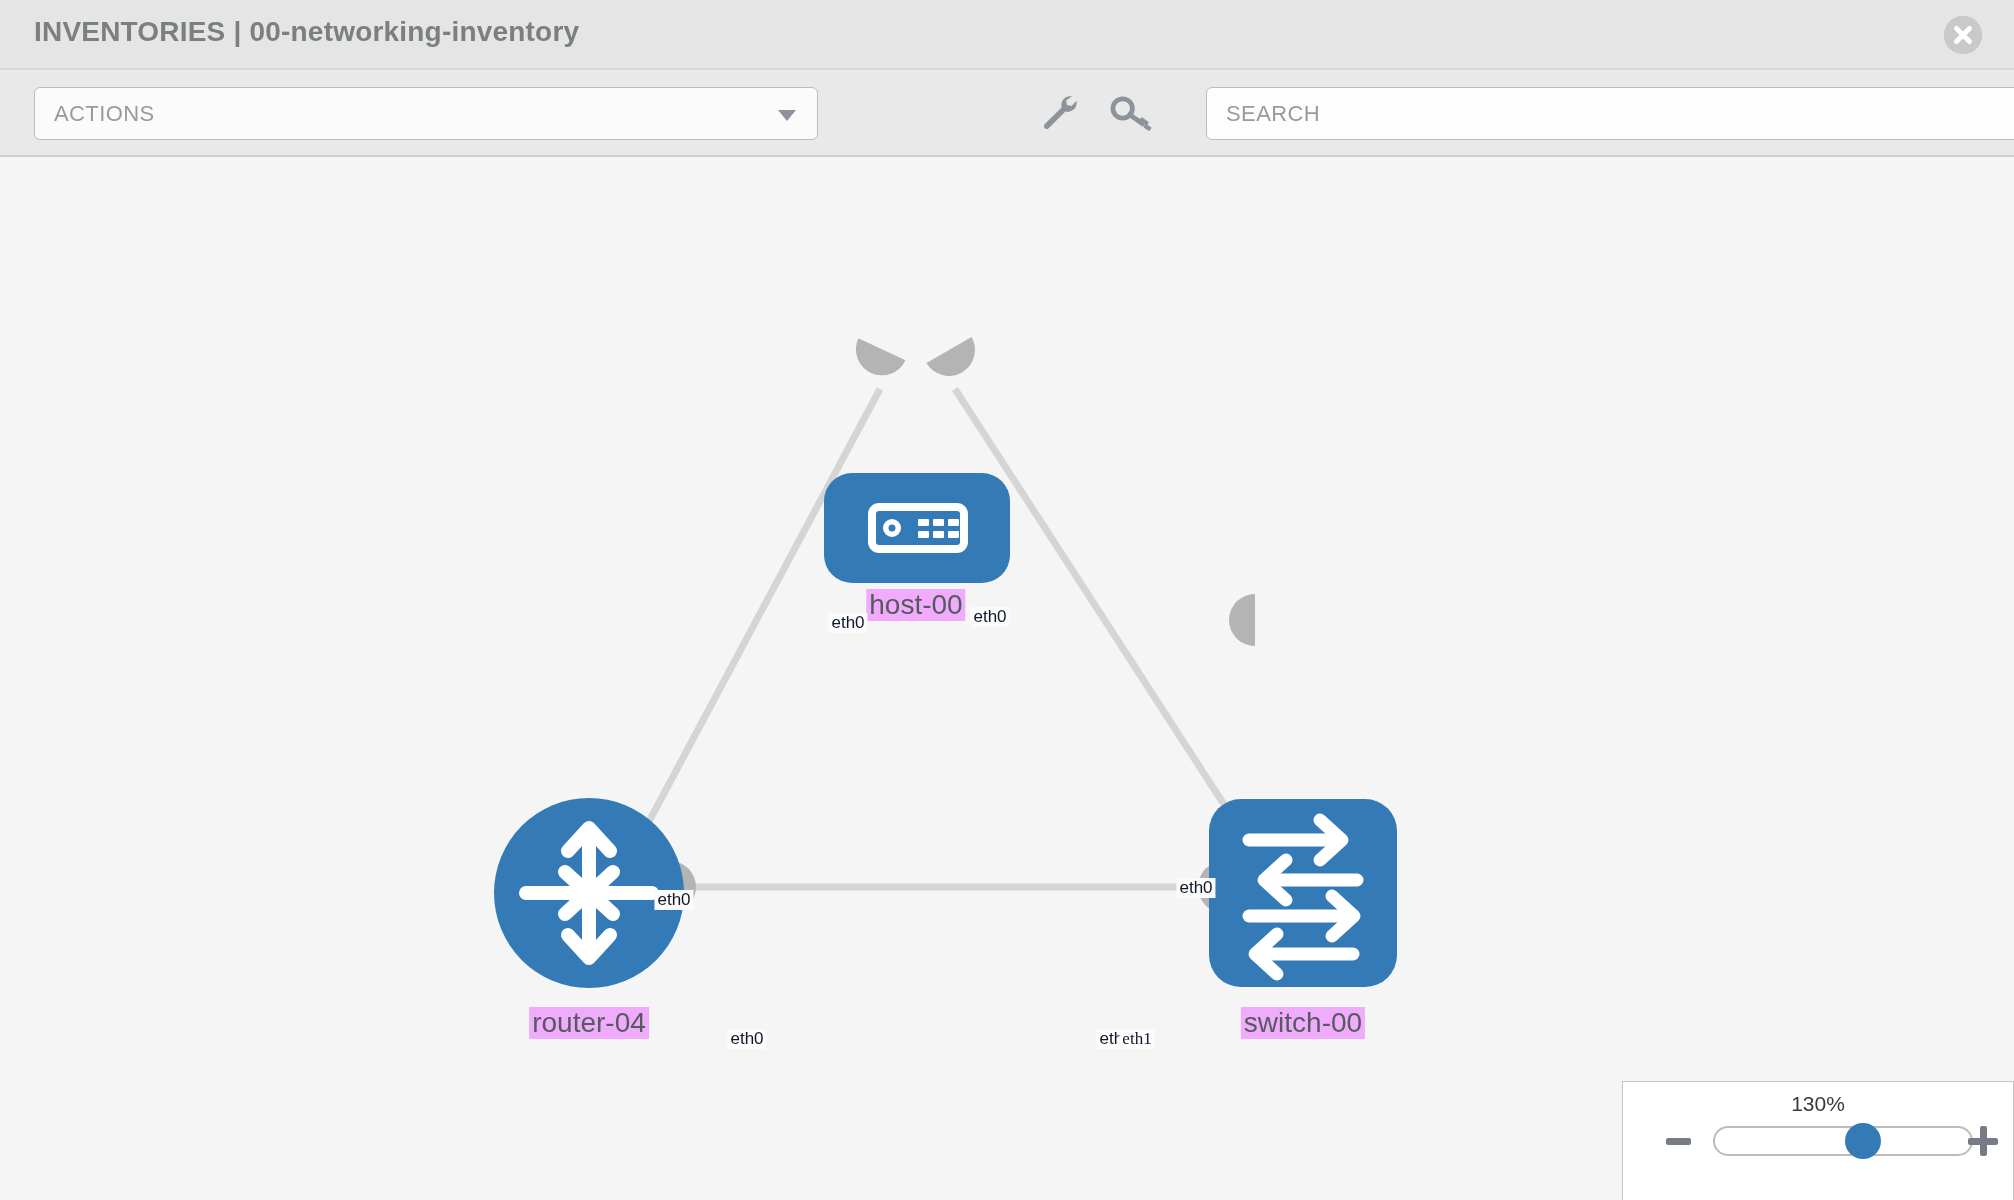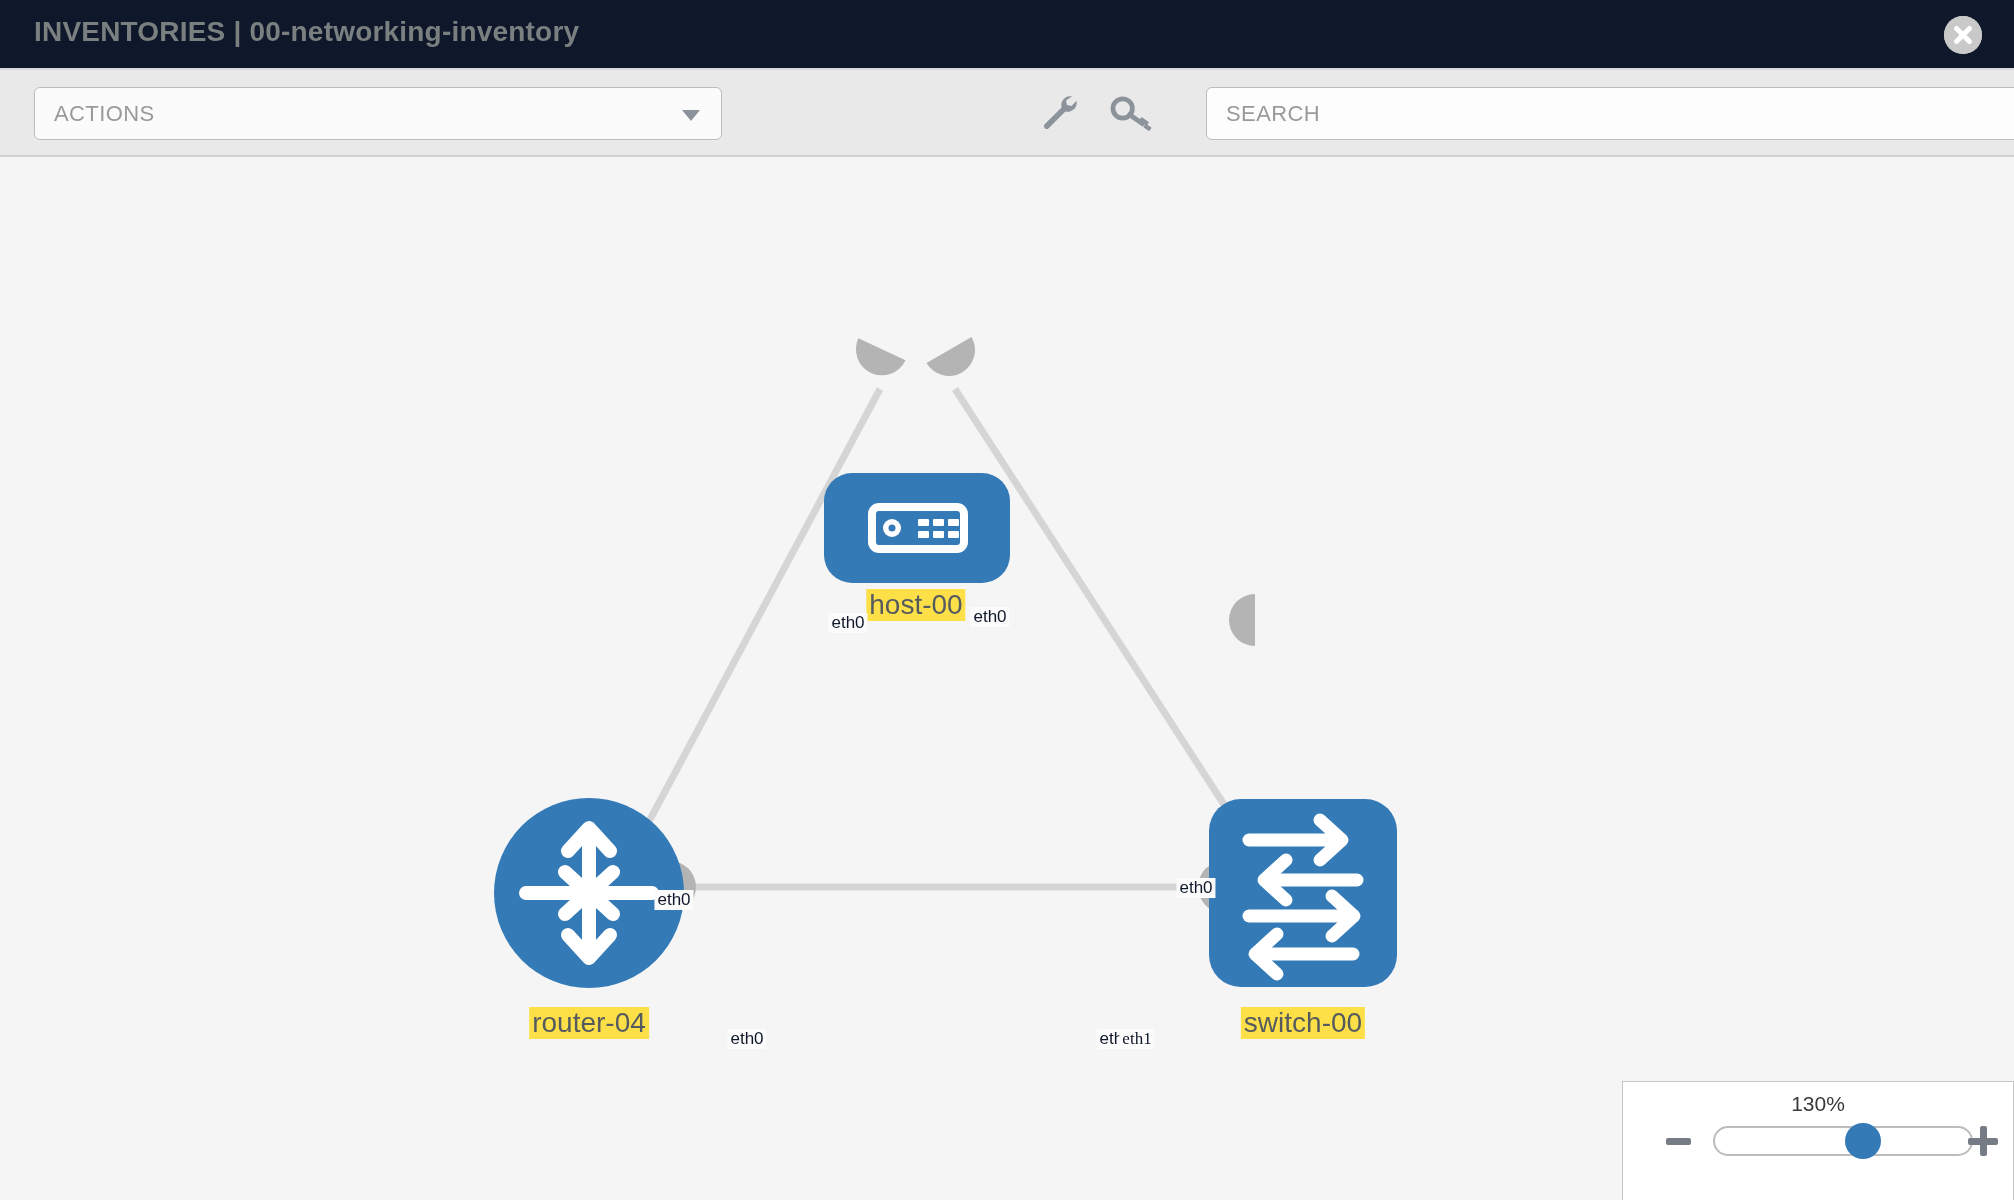--- a/index.html
+++ b/index.html
@@ -8,21 +8,21 @@
     font-family: "Liberation Sans", sans-serif;
     background: #ffffff;
     overflow: hidden;
   }
   #app { position: relative; width: 2014px; height: 1200px; }
 
   
   .header {
     position: absolute; left: 0; top: 0;
     width: 2014px; height: 70px;
-    background: #0f172a;
+    background: #e5e5e5;
     border-bottom: 2px solid #d8d8d8;
   }
   .page-title {
     position: absolute; left: 34px; top: 16px;
     font-size: 28px; font-weight: bold;
     color: #7a7f80; letter-spacing: 0.2px;
     white-space: nowrap;
   }
   .close-btn {
     position: absolute; right: 32px; top: 16px;
@@ -35,21 +35,21 @@
 
   
   .toolbar {
     position: absolute; left: 0; top: 70px;
     width: 2014px; height: 87px;
     background: #e9e9e9;
     border-bottom: 2px solid #d0d0d0;
   }
   .actions-select {
     position: absolute; left: 34px; top: 17px;
-    width: 688px; height: 53px;
+    width: 784px; height: 53px;
     background: #fbfbfb;
     border: 1px solid #bdbdbd;
     border-radius: 6px;
     cursor: pointer;
   }
   .actions-select .lbl {
     position: absolute; left: 19px; top: 13px;
     font-size: 22px; color: #9a9a9a; letter-spacing: 0.4px;
   }
   .caret {
@@ -87,21 +87,21 @@
     width: 2014px; height: 1043px;
     background: #f5f5f5;
     overflow: hidden;
   }
   .graph-svg { position: absolute; left: 0; top: 0; }
 
   
   .node-label {
     position: absolute;
     font-size: 28px; color: #555b5e;
-    background: #fde047;
+    background: #f0abfc;
     padding: 0 3px;
     white-space: nowrap;
     transform: translateX(-50%);
     pointer-events: none;
   }
   .edge-label {
     position: absolute;
     font-size: 17px; color: #0f172a;
     background: #fbfbfb;
     padding: 0 3px;

